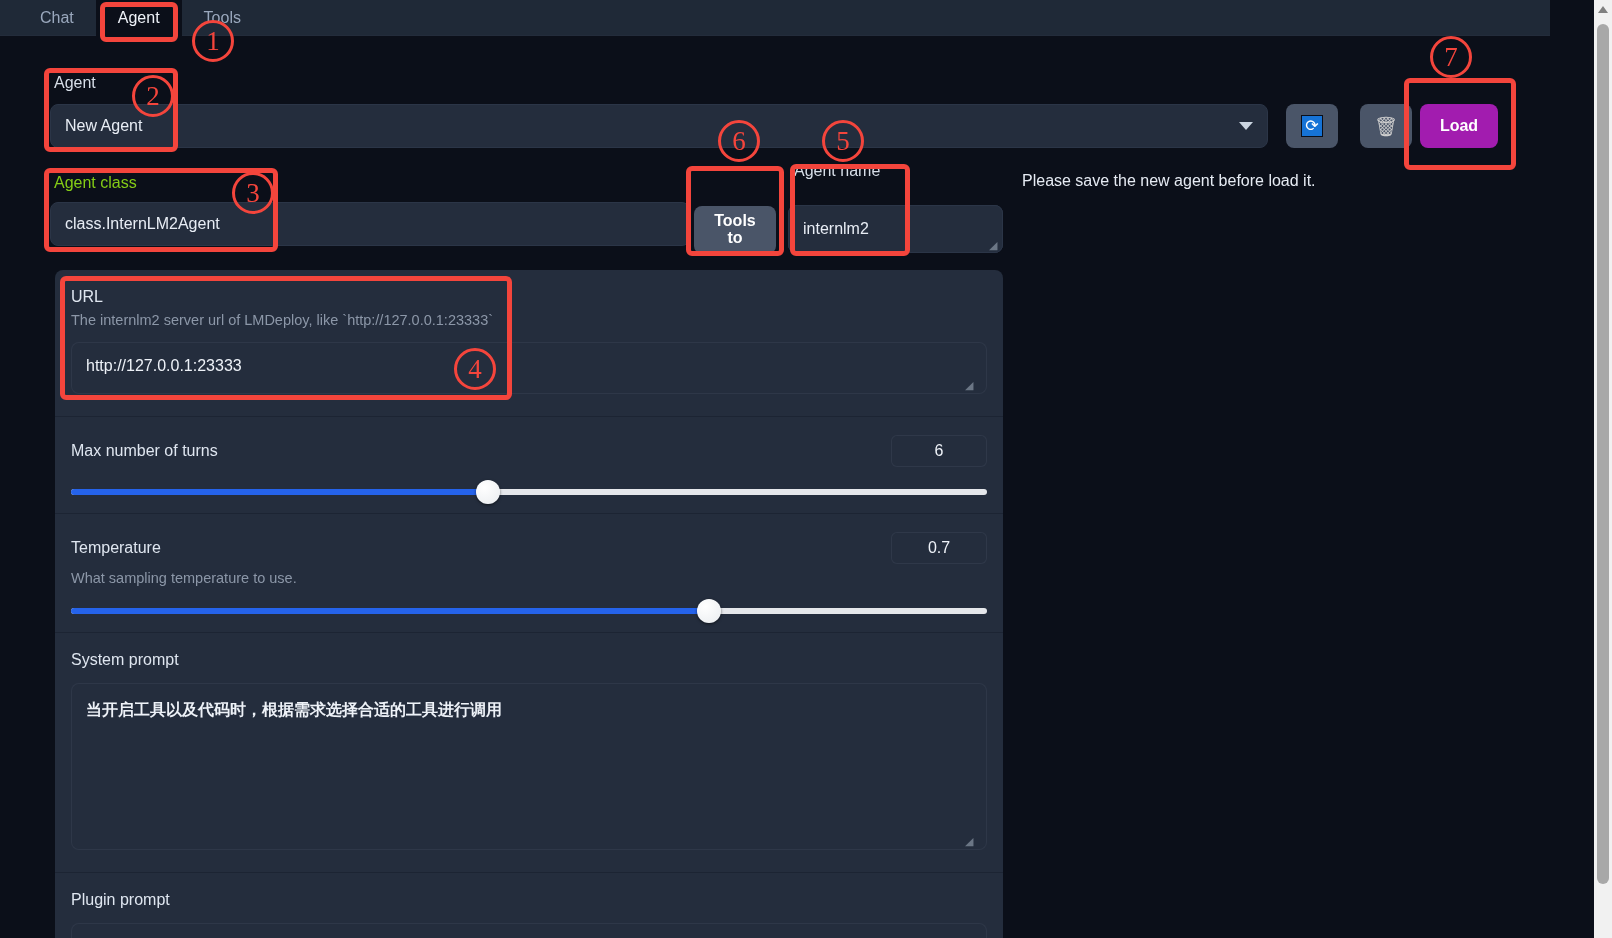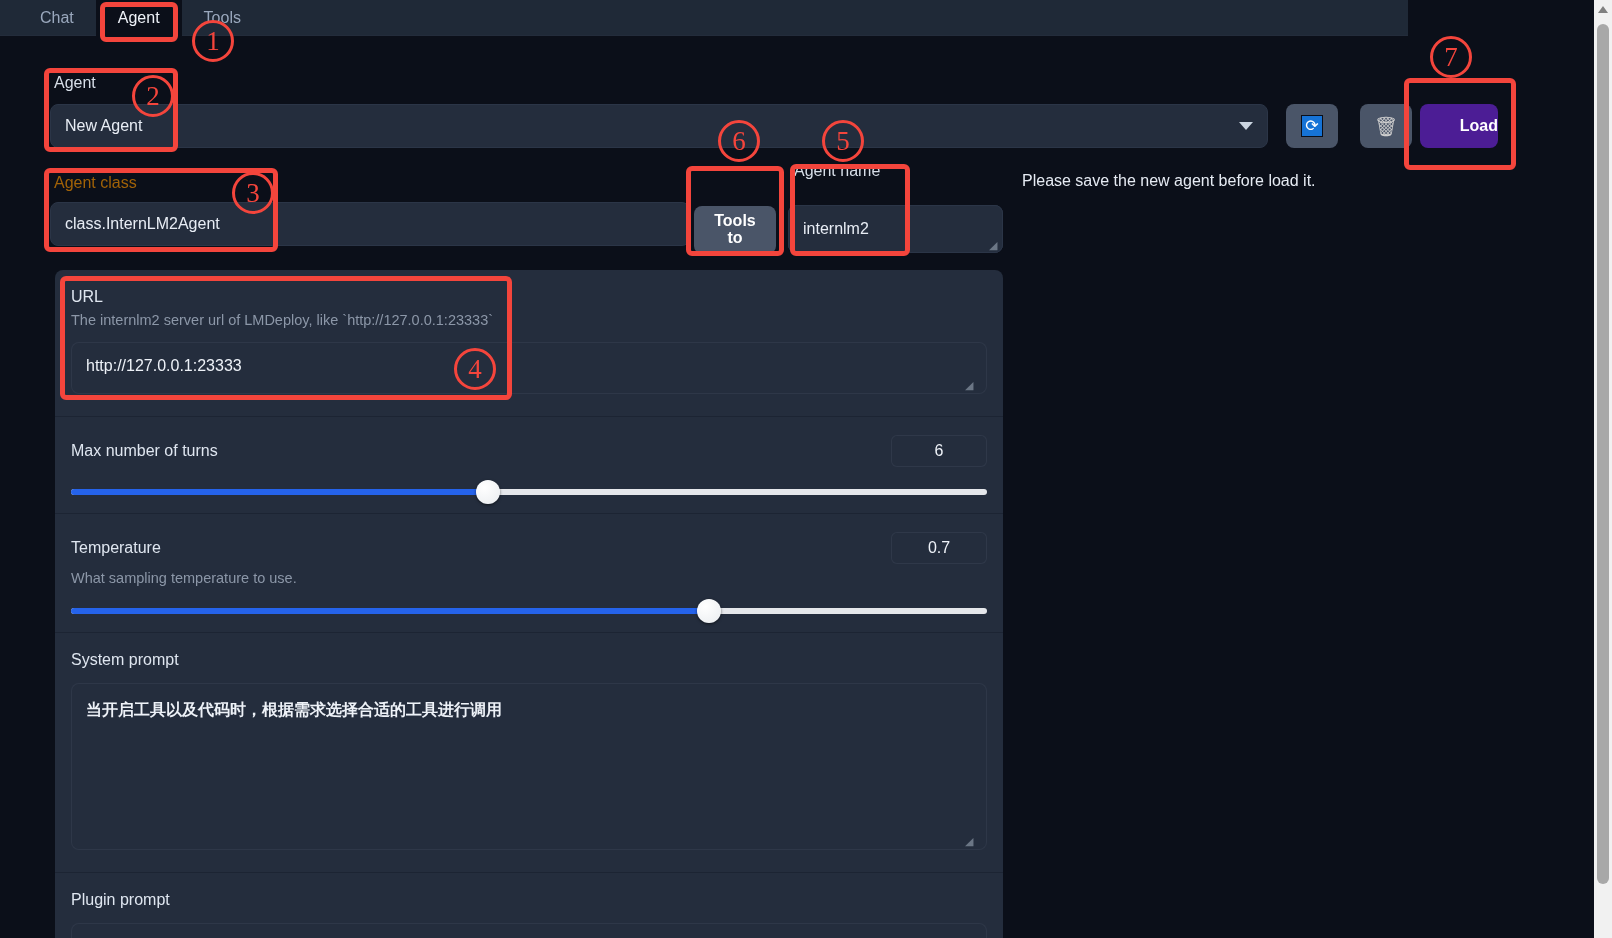--- a/index.html
+++ b/index.html
@@ -6,21 +6,21 @@
   html, body {
     width: 1612px; height: 938px;
     background: #0b0f19;
     font-family: "Liberation Sans", sans-serif;
     overflow: hidden;
   }
   #root { position: relative; width: 1612px; height: 938px; background: #0b0f19; }
 
   
   .tabbar {
-    position: absolute; left: 0; top: 0; width: 1408px; height: 36px;
+    position: absolute; left: 0; top: 0; width: 1550px; height: 36px;
     background: #1f2937;
     border-bottom: 1px solid #232c3b;
     display: flex; align-items: stretch;
     padding-left: 18px;
   }
   .tab {
     display: flex; align-items: center; justify-content: center;
     padding: 0 22px; height: 36px;
     font-size: 16px; color: #9aa8bd; cursor: pointer;
     background: transparent;
@@ -54,29 +54,28 @@
   }
   .refresh-glyph {
     width: 22px; height: 22px; background: #1673d6;
     border: 1px solid #0a0f19;
     display: flex; align-items: center; justify-content: center;
     color: #ffffff; font-size: 16px; line-height: 1;
   }
   .trash-glyph { font-size: 19px; color: #c9ced6; filter: grayscale(1); }
   .load-btn {
     position: absolute; top: 42px; width: 78px; height: 44px;
-    background: #4c1d95; border-radius: 8px; border: none;
+    background: #a21caf; border-radius: 8px; border: none;
     color: #ffffff; font-size: 16px; font-weight: bold; cursor: pointer;
     font-family: "Liberation Sans", sans-serif;
-    text-align: right;
   }
 
   
   .row2 { position: absolute; left: 38px; top: 162px; width: 1228px; height: 100px; }
-  .agentclass-label { position: absolute; left: 16px; top: 12px; font-size: 16px; color: #a16207; }
+  .agentclass-label { position: absolute; left: 16px; top: 12px; font-size: 16px; color: #84cc16; }
   .agentclass-dd {
     position: absolute; left: 12px; top: 40px; width: 640px; height: 44px;
     background: #242d3d; border: 1px solid #2b3547; border-radius: 8px;
     display: flex; align-items: center; padding: 0 14px;
     color: #e8edf5; font-size: 16px; cursor: pointer;
   }
   .saveto-btn {
     position: absolute; left: 694px; top: 206px; width: 82px; height: 48px;
     background: #4a5568; border-radius: 8px; border: none;
     color: #ffffff; font-size: 16px; font-weight: bold; cursor: pointer;

